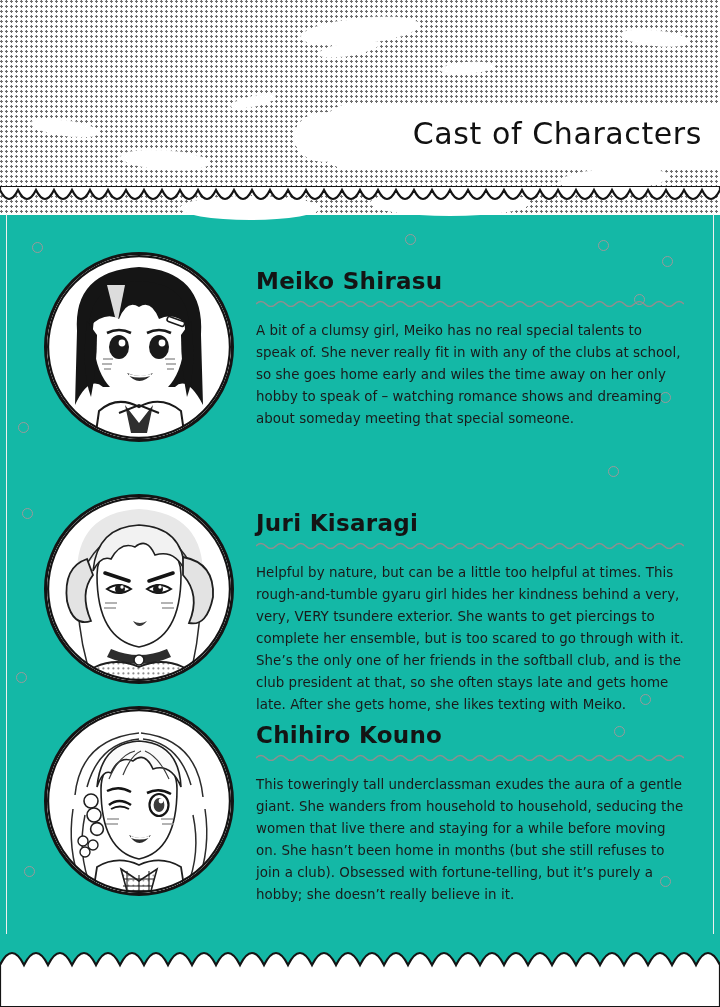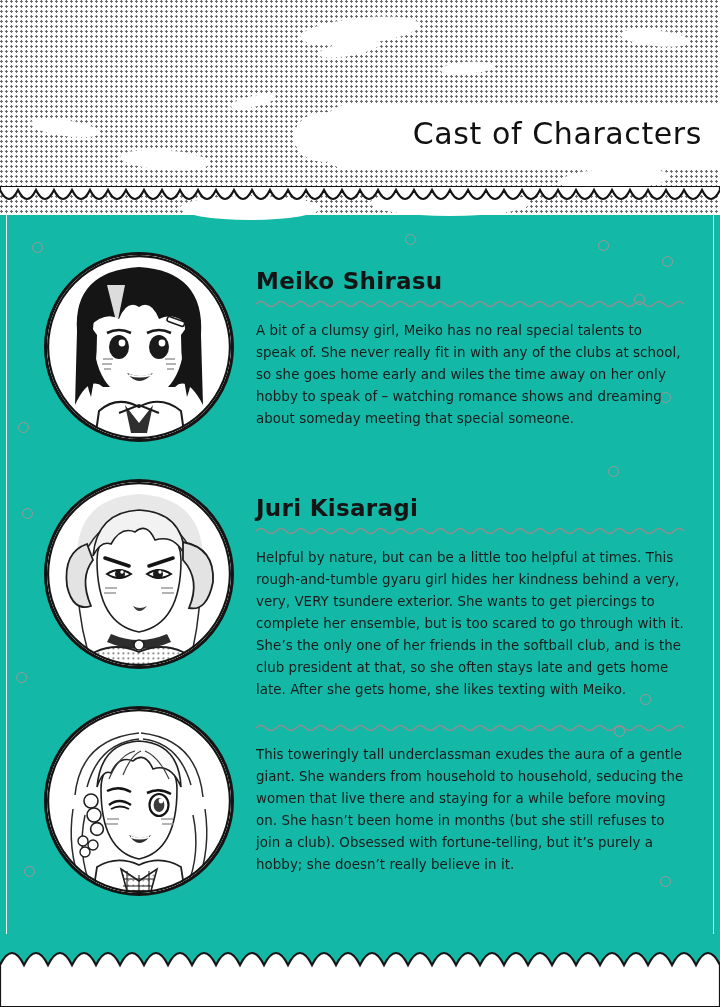--- a/index.html
+++ b/index.html
@@ -96,21 +96,21 @@
   }
 
   .entry {
     position: absolute;
     left: 44px;
     width: 640px;
     display: flex;
     gap: 22px;
   }
   .entry-1 { top: 26px; }
-  .entry-2 { top: 253px; }
+  .entry-2 { top: 268px; }
   .entry-3 { top: 480px; }
 
   .portrait {
     flex: 0 0 auto;
     width: 184px;
     height: 184px;
     border-radius: 50%;
     border: 3px solid #141414;
     overflow: hidden;
     position: relative;
@@ -408,20 +408,21 @@
               <line x1="92" y1="166" x2="92" y2="182"></line>
               <line x1="102" y1="162" x2="102" y2="182"></line>
               <line x1="76" y1="170" x2="108" y2="170"></line>
               <line x1="76" y1="177" x2="106" y2="177"></line>
             </g>
           </g>
           <circle cx="92" cy="92" r="91" fill="none" stroke="#141414" stroke-width="2.4"></circle>
         </svg>
       </div>
       <div class="entry-body">
+        <h2 class="char-name">Chihiro Kouno</h2>
         <svg class="name-rule" viewBox="0 0 430 9" preserveAspectRatio="none">
           <path d="M0,6 Q5,1 10,6 T20,6 T30,6 T40,6 T50,6 T60,6 T70,6 T80,6 T90,6 T100,6 T110,6 T120,6
                    T130,6 T140,6 T150,6 T160,6 T170,6 T180,6 T190,6 T200,6 T210,6 T220,6 T230,6 T240,6
                    T250,6 T260,6 T270,6 T280,6 T290,6 T300,6 T310,6 T320,6 T330,6 T340,6 T350,6 T360,6
                    T370,6 T380,6 T390,6 T400,6 T410,6 T420,6 T430,6" fill="none" stroke="#8f8f8f" stroke-width="1.6"></path>
         </svg>
         <p class="char-desc">This toweringly tall underclassman exudes the aura of a gentle giant. She wanders from household to household, seducing the women that live there and staying for a while before moving on. She hasn’t been home in months (but she still refuses to join a club). Obsessed with fortune-telling, but it’s purely a hobby; she doesn’t really believe in it.</p>
       </div>
     </div>
 

